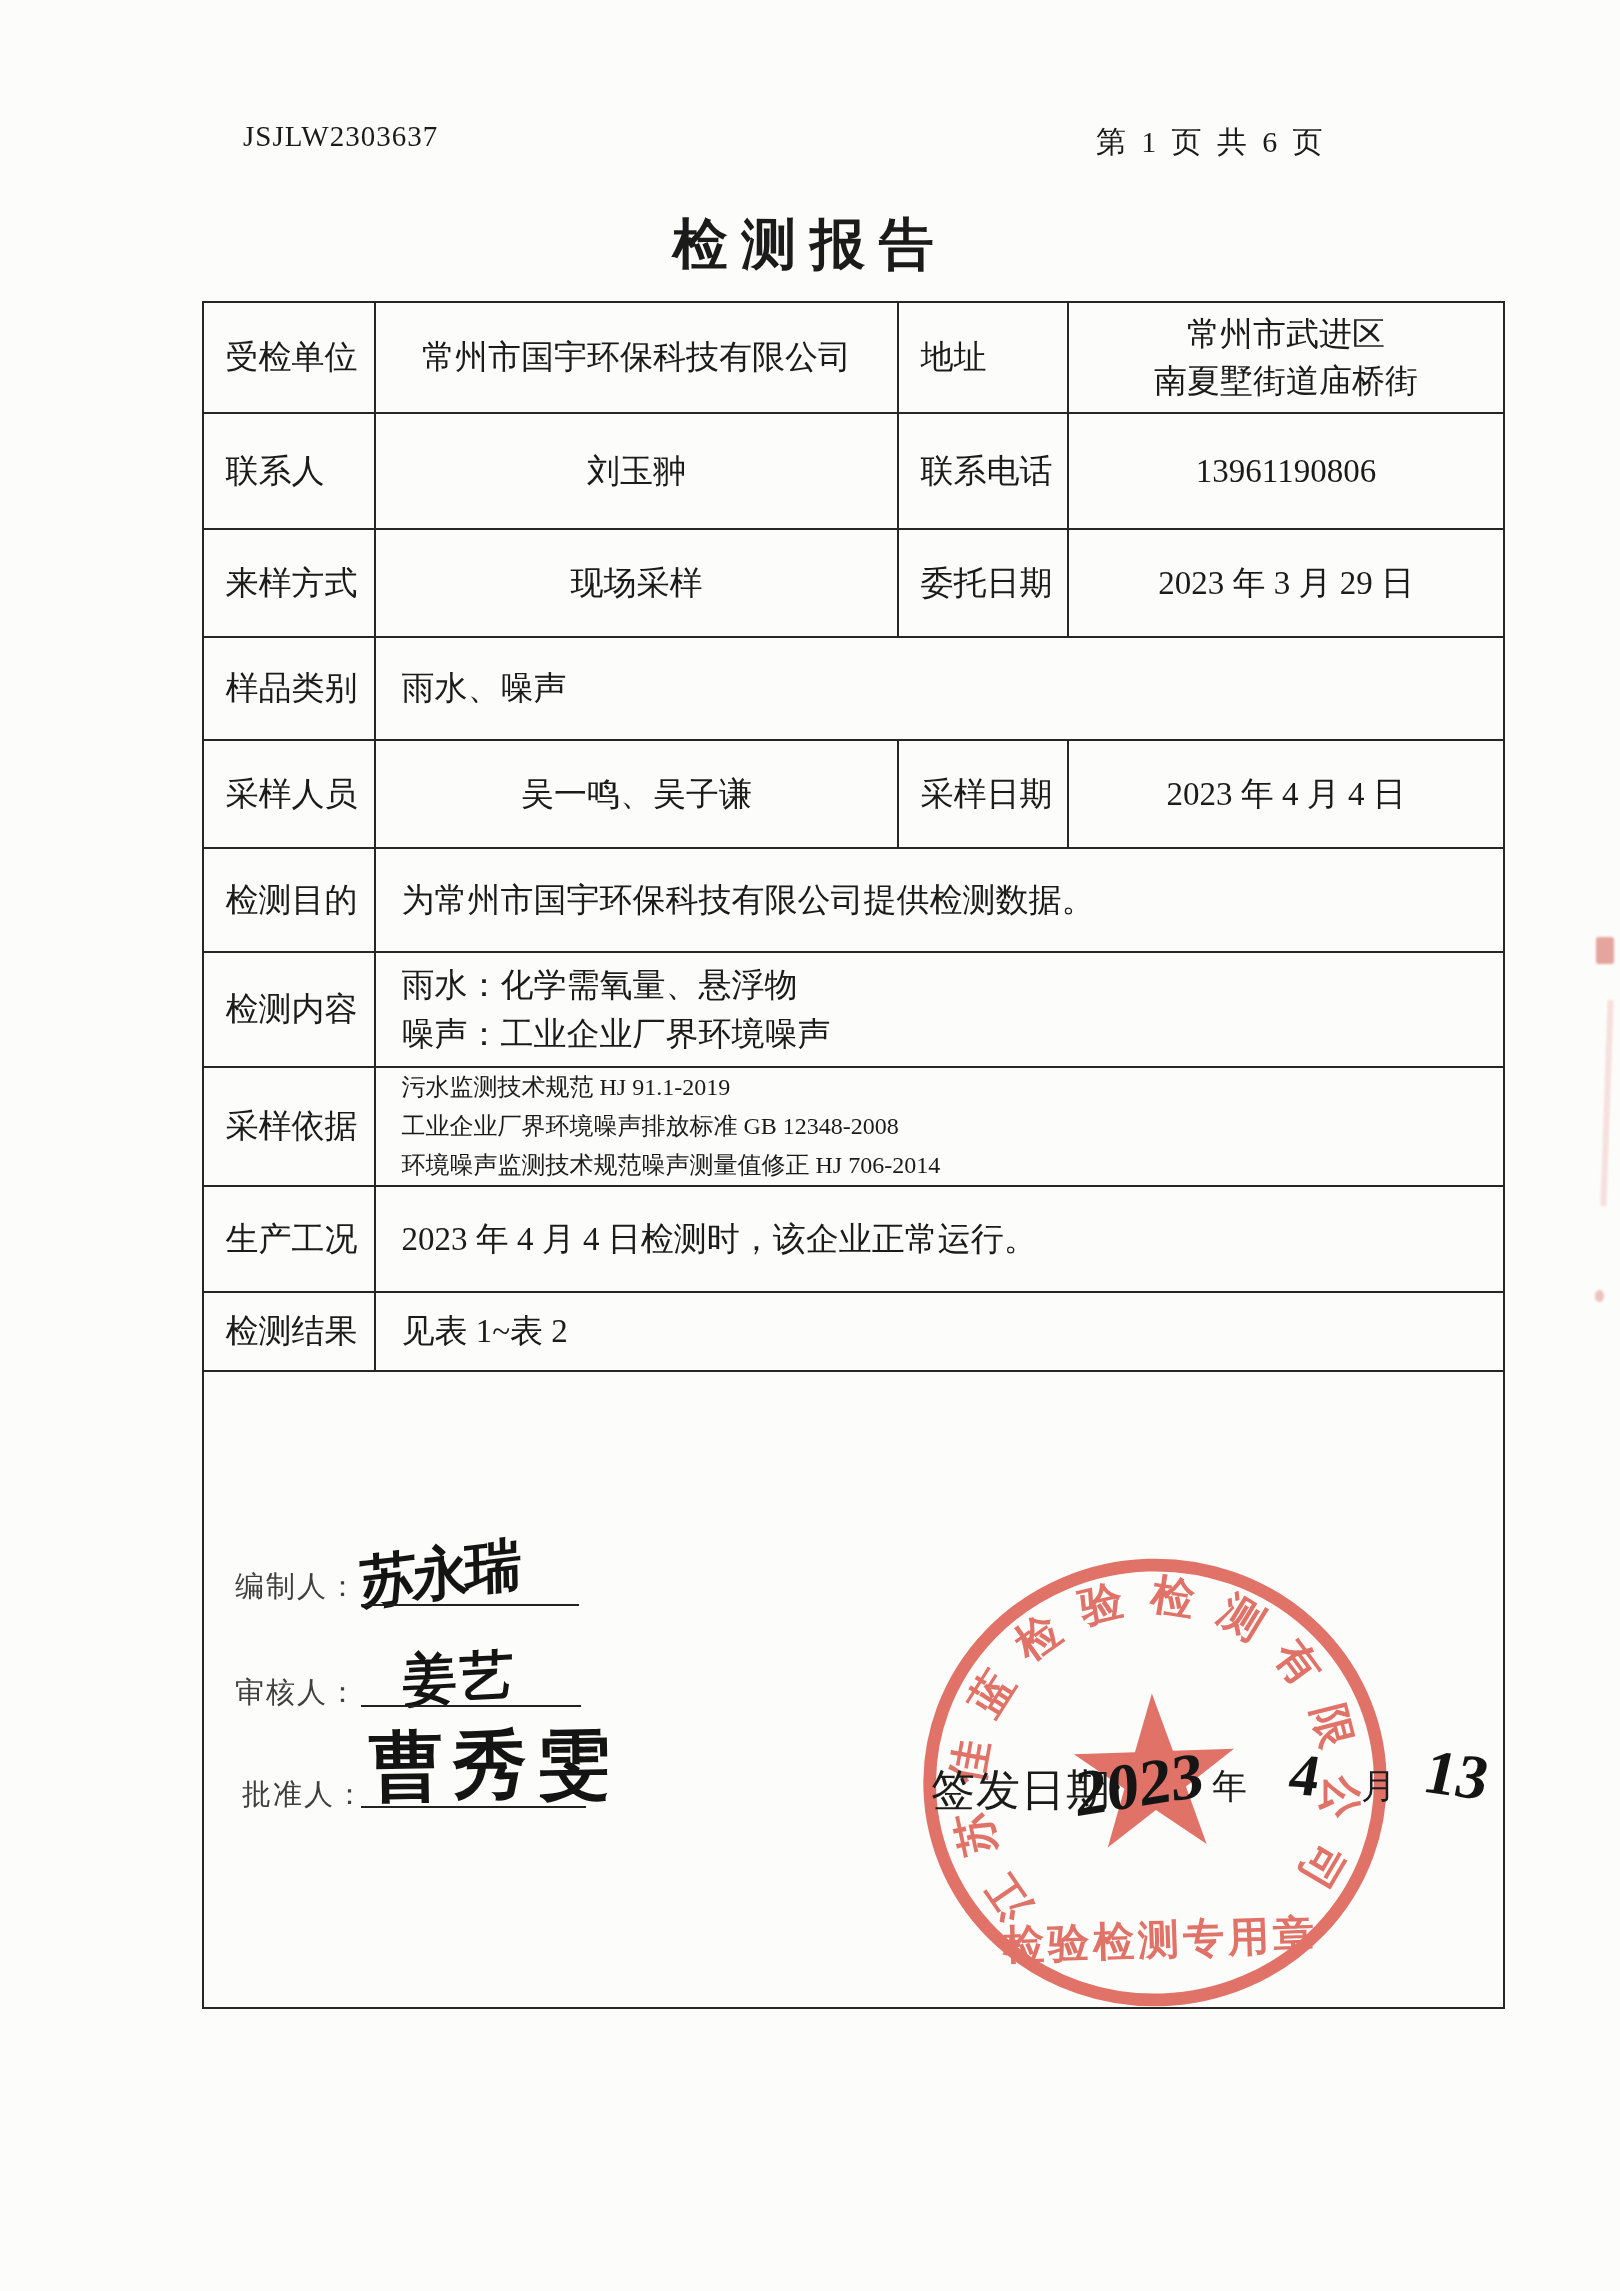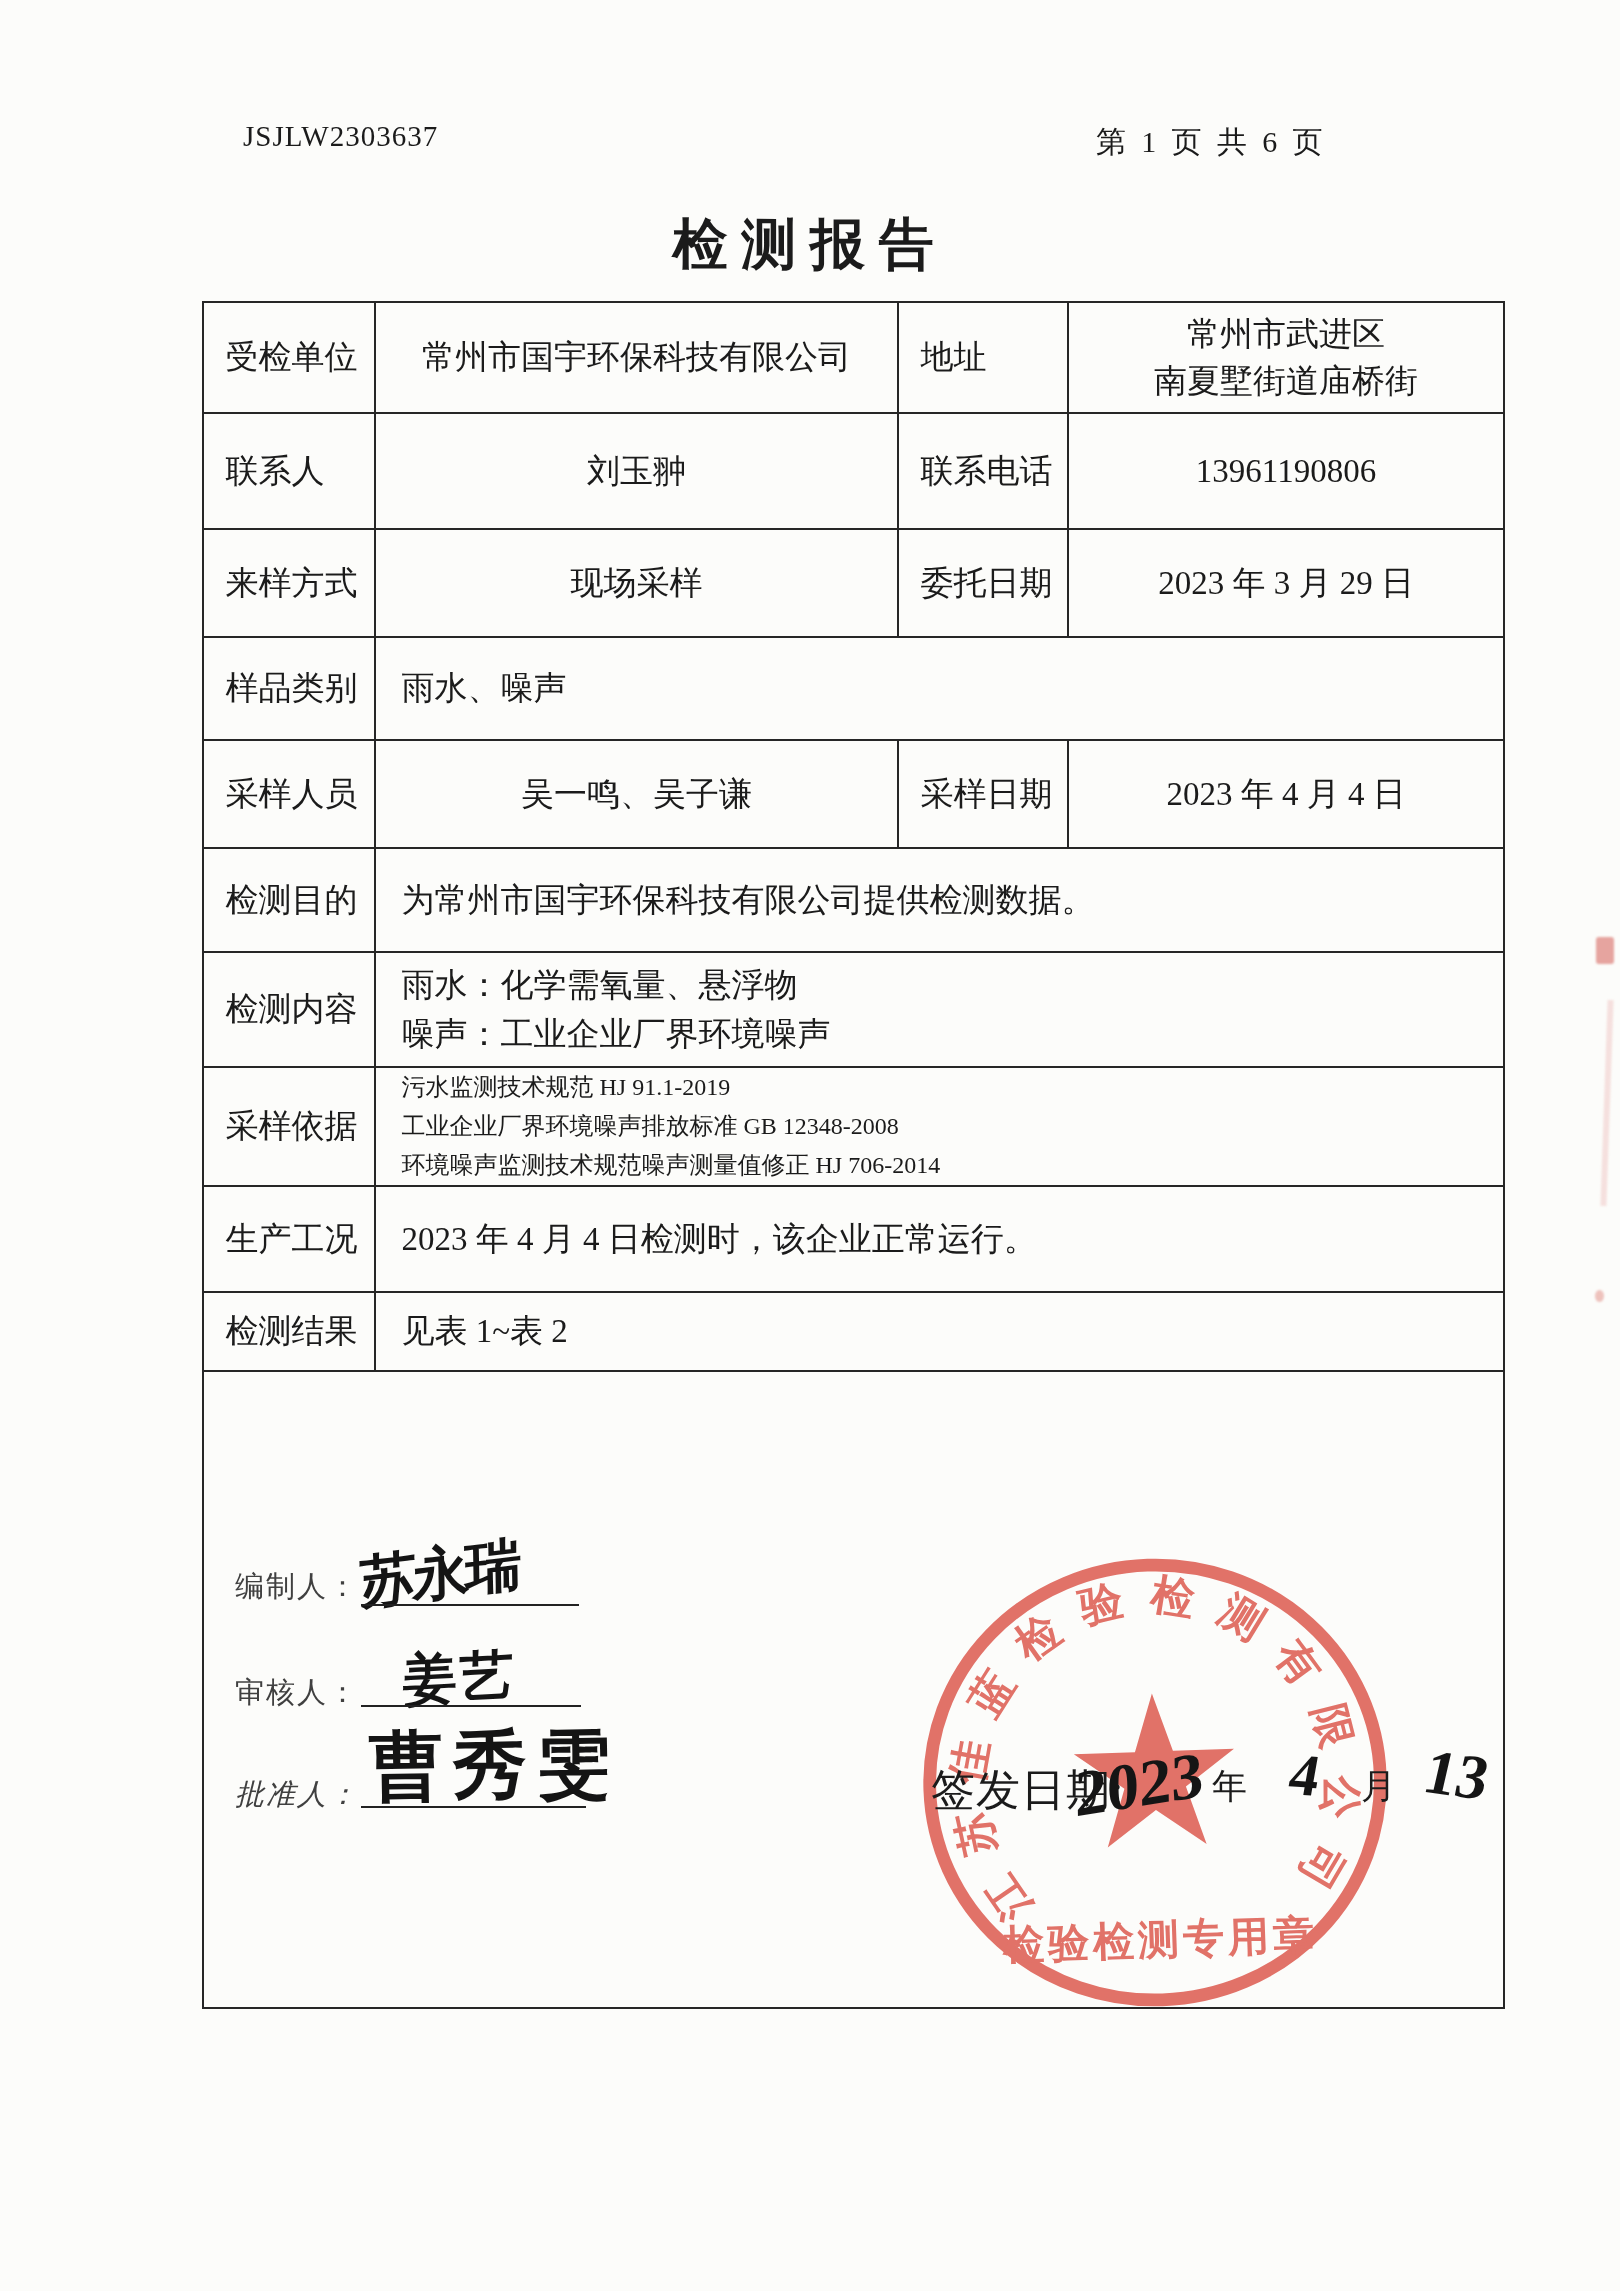--- a/index.html
+++ b/index.html
@@ -139,21 +139,21 @@
         <div class="footer-wrap">
 
           <div class="sig-label" style="left:31px;top:196px;">编制人：</div>
           <div class="sig-hand sig1">苏永瑞</div>
           <div class="sig-line" style="left:157px;top:232px;width:218px;"></div>
 
           <div class="sig-label" style="left:31px;top:302px;">审核人：</div>
           <div class="sig-hand sig2">姜艺</div>
           <div class="sig-line" style="left:157px;top:333px;width:220px;"></div>
 
-          <div class="sig-label" style="left:31px;top:404px;font-style:italic;">批准人：</div>
+          <div class="sig-label" style="left:38px;top:404px;">批准人：</div>
           <div class="sig-hand sig3">曹秀雯</div>
           <div class="sig-line" style="left:157px;top:434px;width:225px;"></div>
 
           <svg class="stamp" viewBox="0 0 490 466" xmlns="http://www.w3.org/2000/svg" style="font-size:34px">
             <g fill="#dd5a4f" transform="rotate(-2 245 233)">
               <ellipse cx="245" cy="233" rx="230" ry="222" fill="none" stroke="#dd5a4f" stroke-width="13"></ellipse>
               <path id="arcPath" d="M 101.7 333.4 A 175 175 0 1 1 388.3 333.4" fill="none"></path>
               <text font-size="44" letter-spacing="24" font-weight="700" font-family="Liberation Serif, DejaVu Serif, serif">
                 <textPath href="#arcPath" startOffset="50%" text-anchor="middle">江苏佳蓝检验检测有限公司</textPath>
               </text>

